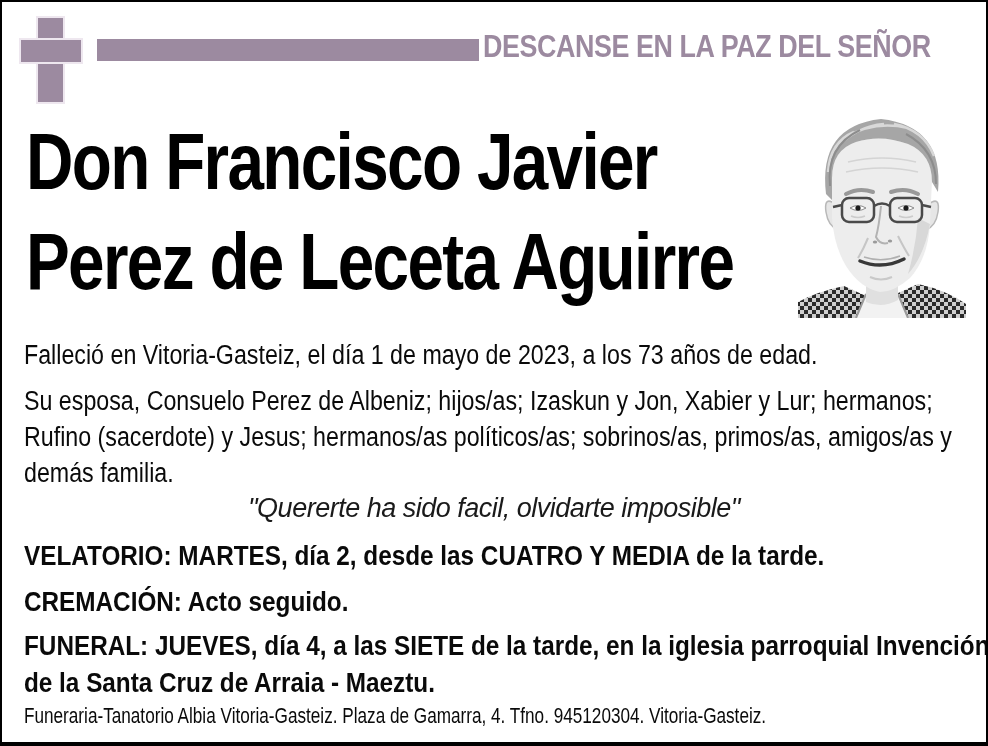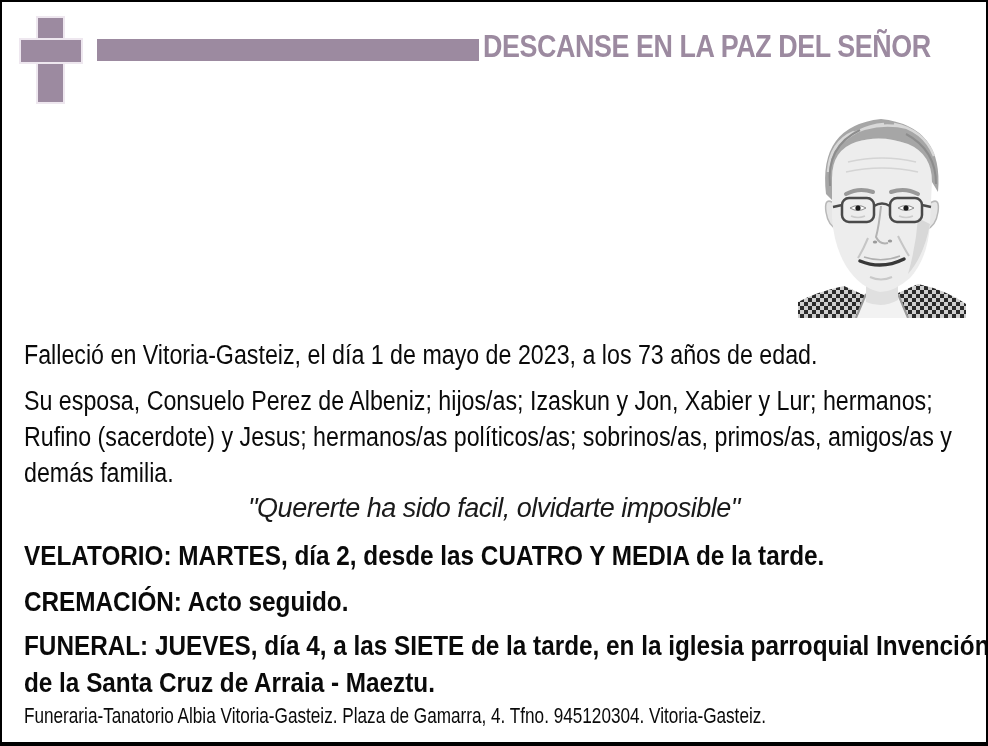--- a/index.html
+++ b/index.html
@@ -87,20 +87,24 @@
   <span class="cross-icon">
     <svg width="66" height="90" viewBox="0 0 66 90" aria-hidden="true">
       <rect x="19" y="2" width="27" height="86" fill="#9c8aa0" stroke="#eee7ef" stroke-width="2"></rect>
       <rect x="2" y="24" width="62" height="24" fill="#9c8aa0" stroke="#eee7ef" stroke-width="2"></rect>
       <rect x="20" y="26" width="25" height="20" fill="#9c8aa0"></rect>
     </svg>
   </span>
   <div class="header-rule"></div>
   <div class="motto">DESCANSE EN LA PAZ DEL SEÑOR</div>
 
+  <div class="name-block">
+    <div class="name-line">Don Francisco Javier</div>
+    <div class="name-line">Perez de Leceta Aguirre</div>
+  </div>
 
   <div class="portrait">
     <svg width="172" height="212" viewBox="0 0 172 212" aria-hidden="true">
       <defs>
         <pattern id="chk" width="8" height="8" patternUnits="userSpaceOnUse">
           <rect width="8" height="8" fill="#2b2b2b"></rect>
           <rect width="4" height="4" fill="#cfcfcf"></rect>
           <rect x="4" y="4" width="4" height="4" fill="#cfcfcf"></rect>
         </pattern>
       </defs>

